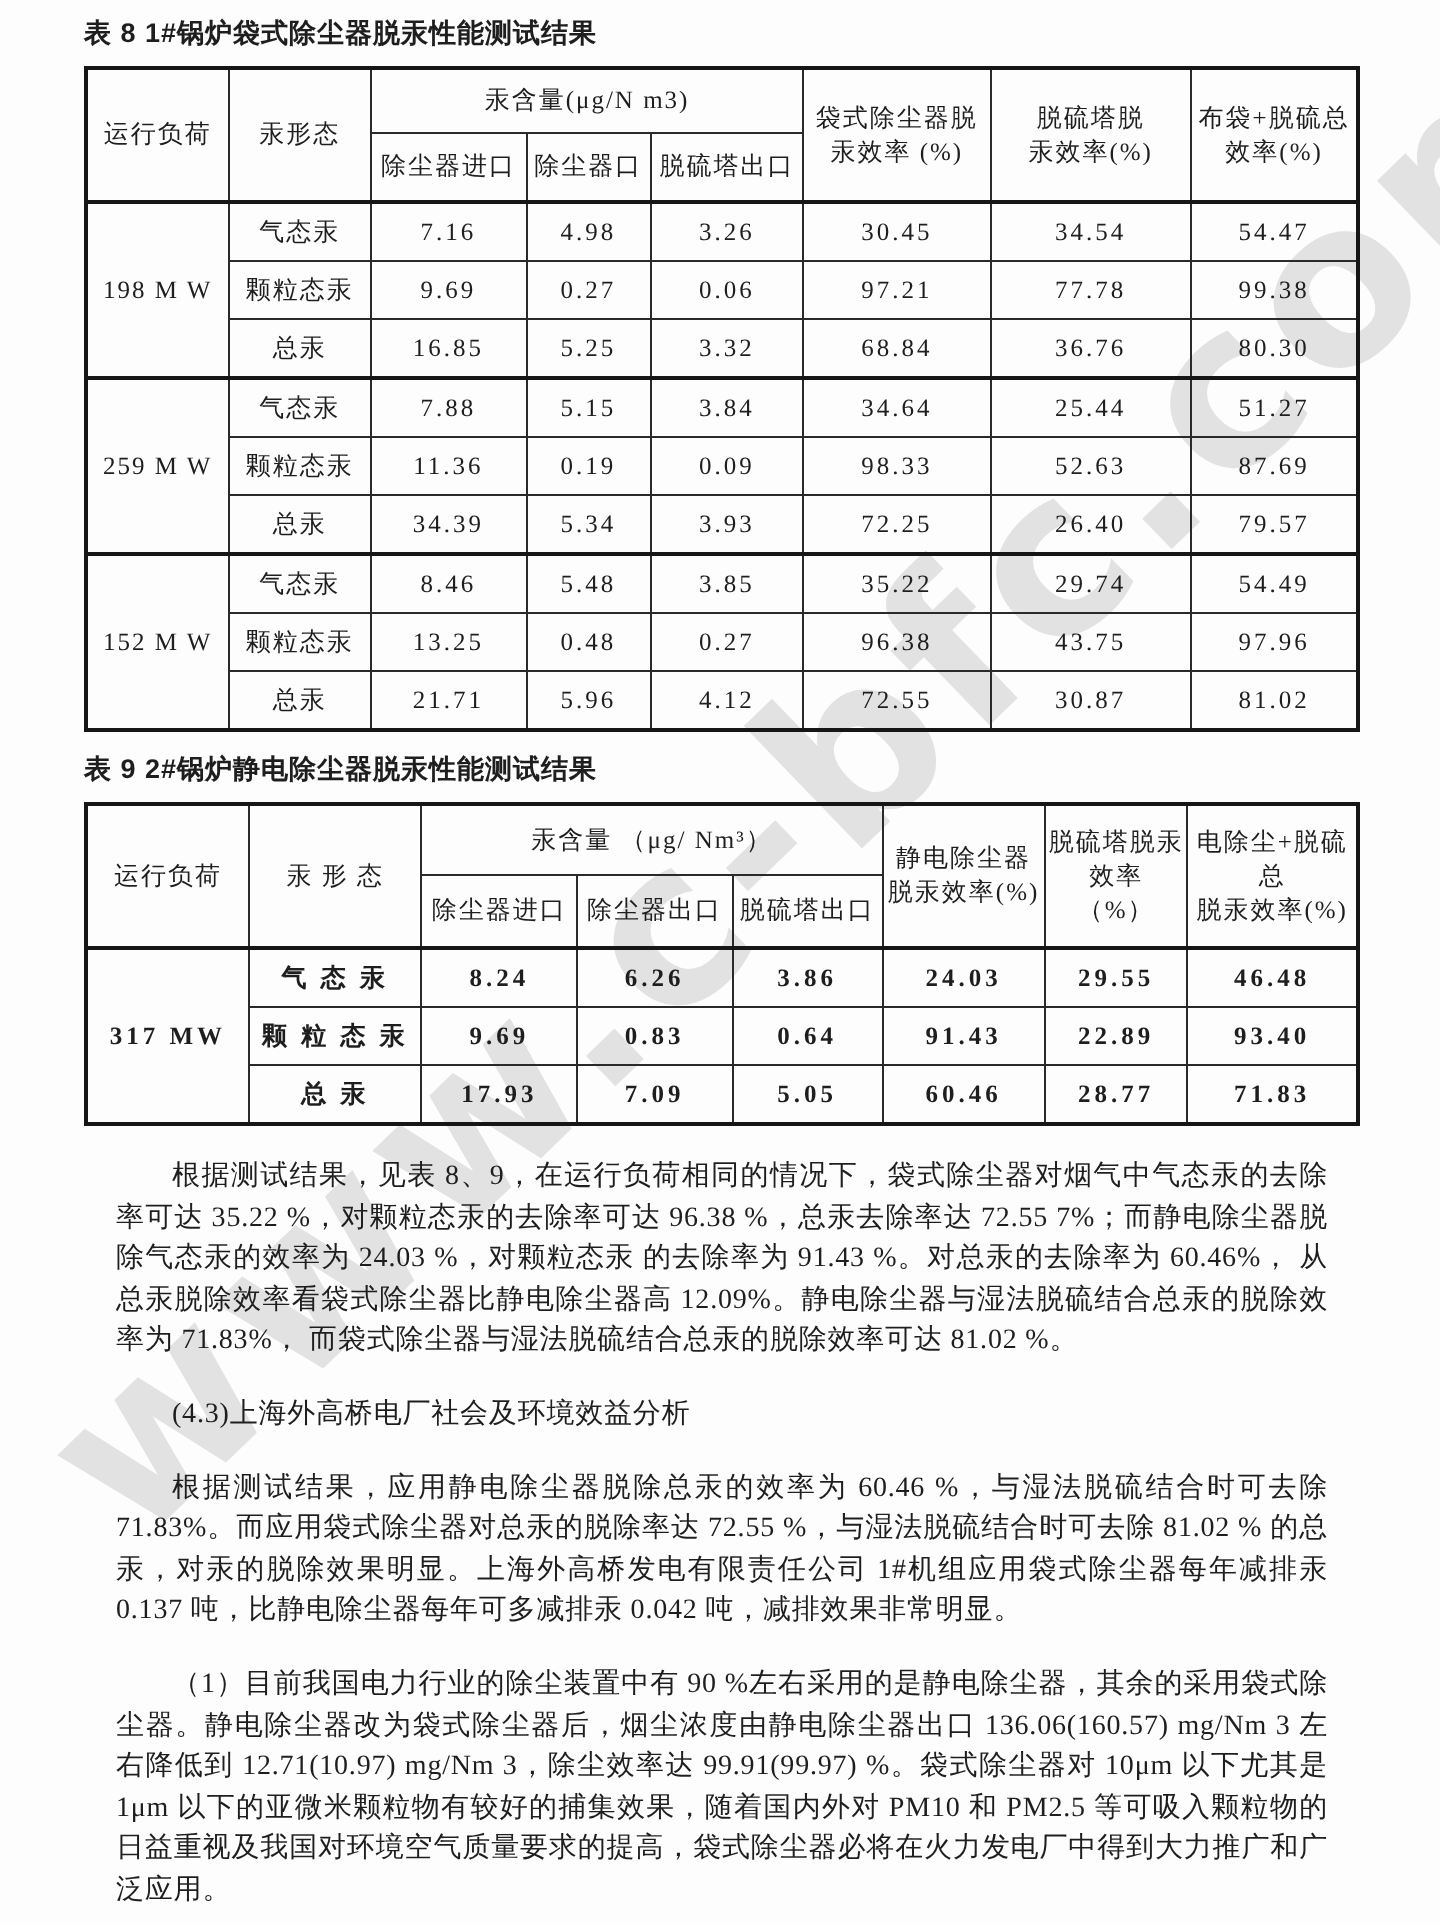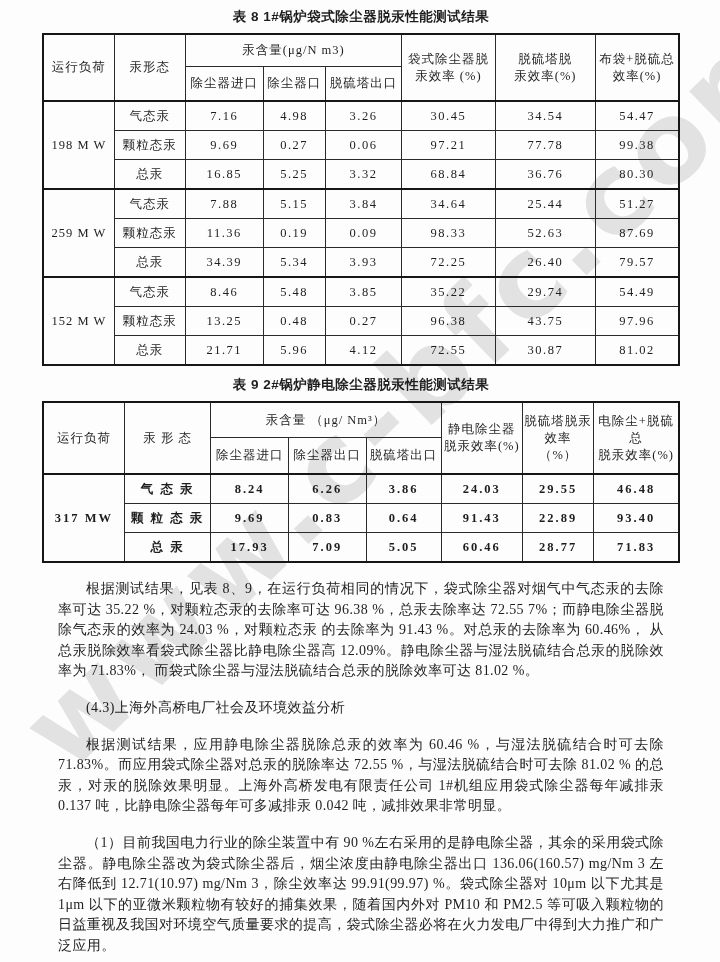--- a/index.html
+++ b/index.html
@@ -21,21 +21,21 @@
     letter-spacing:6px;
     color:rgba(150,150,150,0.26);
     white-space:nowrap;
     transform:rotate(-44deg);
     transform-origin:0 50%;
     pointer-events:none;
     user-select:none;
   }
   .content{position:relative;z-index:1;padding:5px 40px 0 42px;}
   .tbl-title{
-    text-align:center;
+    text-align:left;
     font-family:"Liberation Sans","DejaVu Sans",sans-serif;
     font-weight:bold;
     font-size:13.5px;
     margin:3px 0 7px 0;
     letter-spacing:0.5px;
   }
   .tbl-title.second{margin-top:10px;}
   table{
     width:100%;
     border-collapse:collapse;

